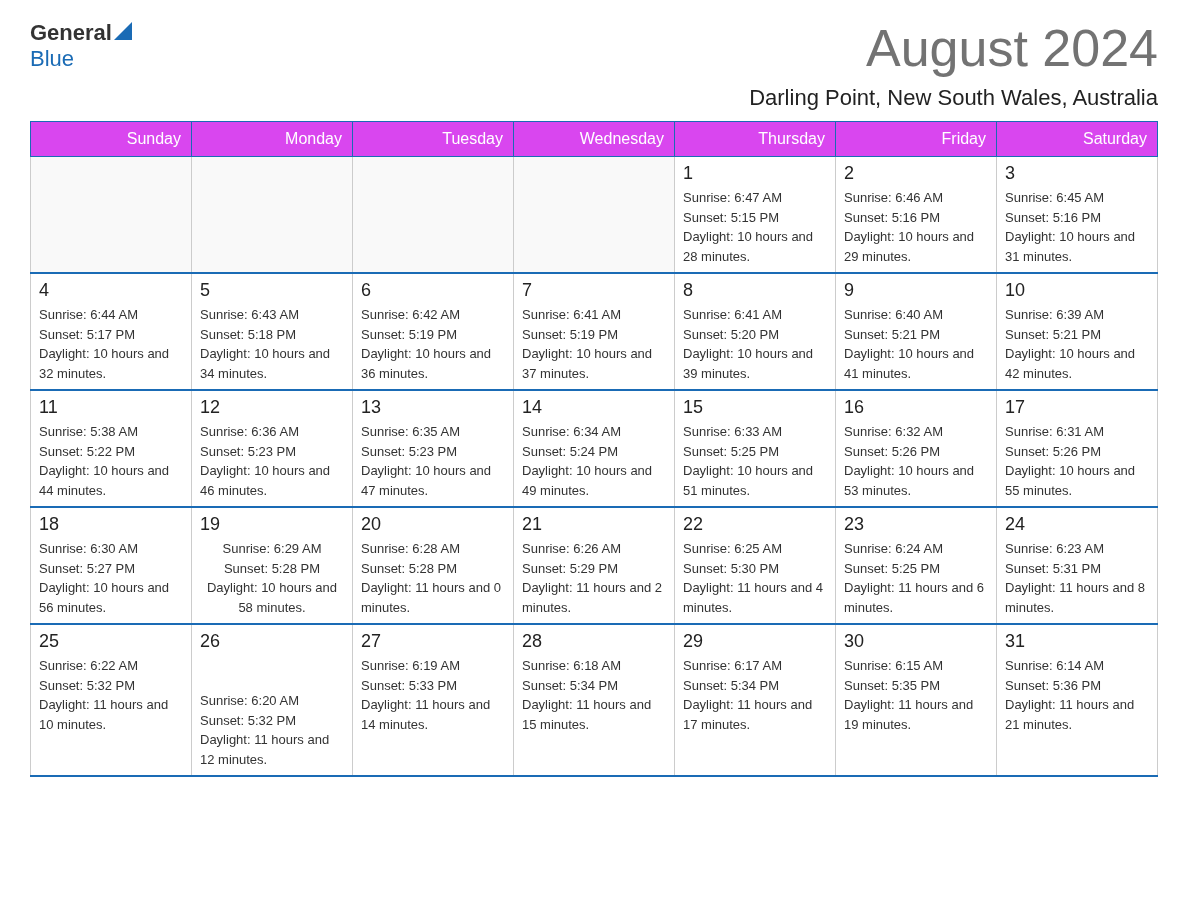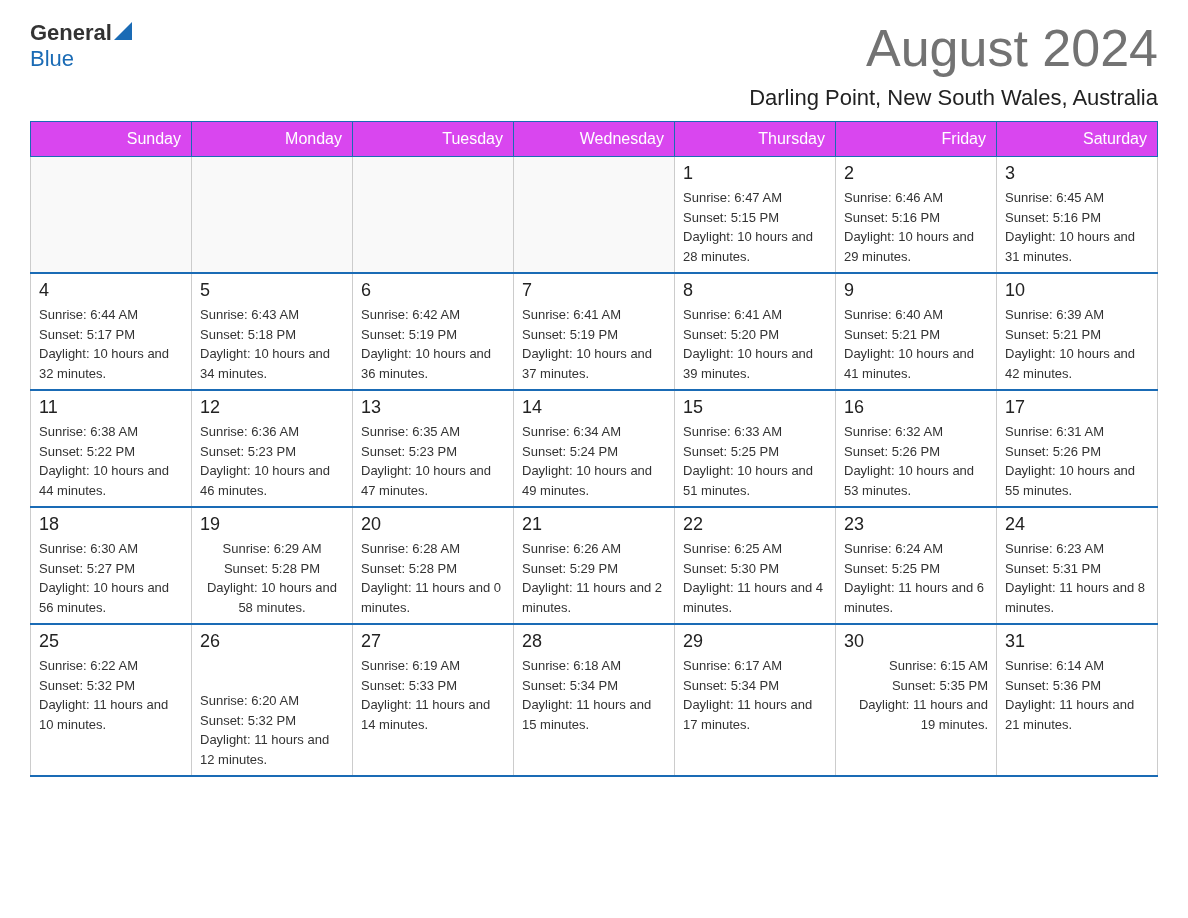--- a/index.html
+++ b/index.html
@@ -195,21 +195,21 @@
         <td>
           <span class="day-number">10</span>
           <div class="day-info" style="white-space: pre-line;">Sunrise: 6:39 AM
 Sunset: 5:21 PM
 Daylight: 10 hours and 42 minutes.</div>
         </td>
       </tr>
       <tr>
         <td>
           <span class="day-number">11</span>
-          <div class="day-info" style="white-space: pre-line;">Sunrise: 6:38 AM
+          <div class="day-info" style="white-space: pre-line;">Sunrise: 5:38 AM
 Sunset: 5:22 PM
 Daylight: 10 hours and 44 minutes.</div>
         </td>
         <td>
           <span class="day-number">12</span>
           <div class="day-info" style="white-space: pre-line;">Sunrise: 6:36 AM
 Sunset: 5:23 PM
 Daylight: 10 hours and 46 minutes.</div>
         </td>
         <td>
@@ -313,21 +313,21 @@
 Daylight: 11 hours and 15 minutes.</div>
         </td>
         <td>
           <span class="day-number">29</span>
           <div class="day-info" style="white-space: pre-line;">Sunrise: 6:17 AM
 Sunset: 5:34 PM
 Daylight: 11 hours and 17 minutes.</div>
         </td>
         <td>
           <span class="day-number">30</span>
-          <div class="day-info" style="white-space: pre-line; text-align: right;">Sunrise: 6:15 AM
+          <div class="day-info" style="white-space: pre-line;">Sunrise: 6:15 AM
 Sunset: 5:35 PM
 Daylight: 11 hours and 19 minutes.</div>
         </td>
         <td>
           <span class="day-number">31</span>
           <div class="day-info" style="white-space: pre-line;">Sunrise: 6:14 AM
 Sunset: 5:36 PM
 Daylight: 11 hours and 21 minutes.</div>
         </td>
       </tr>

